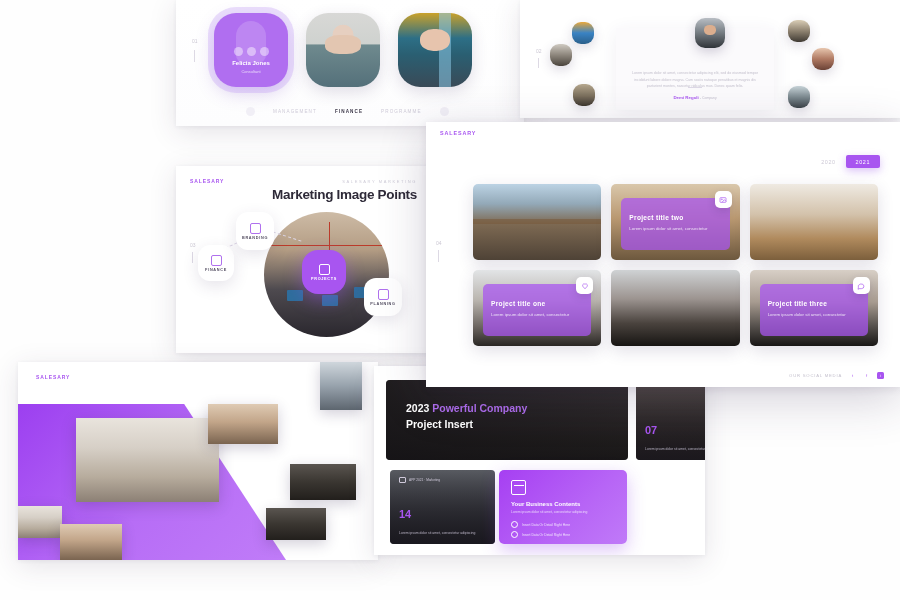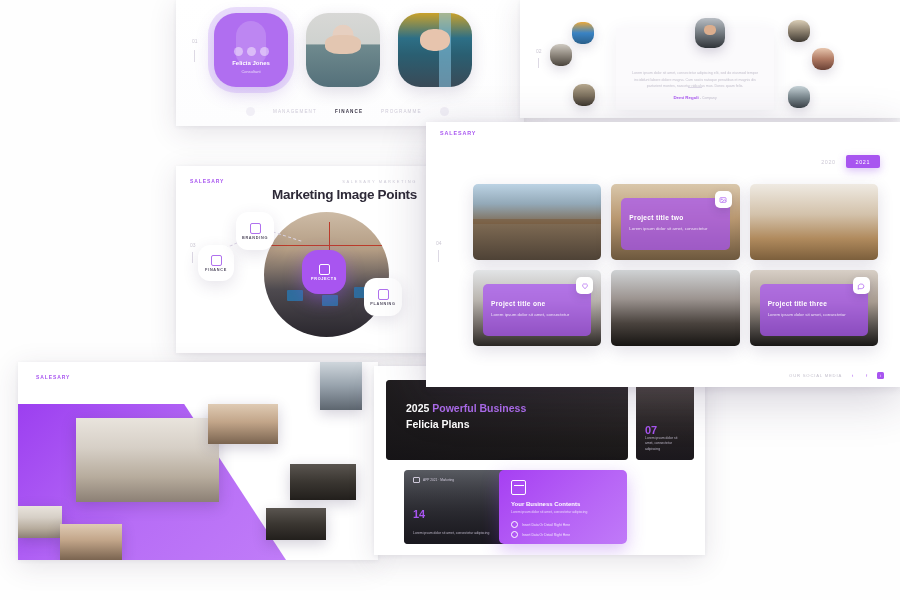--- a/index.html
+++ b/index.html
@@ -288,33 +288,33 @@
       </div>
     <div class="gimg" style="left:42px;top:162px;width:62px;height:36px;">
       <i class="im-warm"></i>
       </div>
   </div>
 
   <div class="slide sh-soft" id="slide-plans">
     <div class="plan-hero">
       <div class="ov"></div>
       <div class="t1">
-        <span>2025</span>
-        <em>Powerful Business</em>
-      </div>
-      <div class="t2">Felicia Plans</div>
-    </div>
-
-    <div class="plan-card" style="left:262px;top:14px;width:58px;height:80px;background:linear-gradient(180deg,#8a7f6e 0%,#4d463c 55%,#272320 100%);">
+        <span>2023</span>
+        <em>Powerful Company</em>
+      </div>
+      <div class="t2">Project Insert</div>
+    </div>
+
+    <div class="plan-card" style="left:262px;top:14px;width:58px;height:80px;background:linear-gradient(180deg,#8a7f6e 0%,#4d463c 55%,#272320 100%);padding-left:48px;">
       <div class="ov"></div>
       <div class="pc-num">07</div>
       <div class="pc-tx">Lorem ipsum dolor sit amet, consectetur adipiscing</div>
     </div>
 
-    <div class="plan-card" style="left:30px;top:104px;width:105px;height:74px;background:linear-gradient(180deg,#8d949a 0%,#4d5257 55%,#22262a 100%);padding-left:28px;">
+    <div class="plan-card" style="left:16px;top:104px;width:105px;height:74px;background:linear-gradient(180deg,#8d949a 0%,#4d5257 55%,#22262a 100%);">
       <div class="ov"></div>
       <div class="pc-tag">
         <b></b>
         <span>APP 2021  ·  Marketing</span>
       </div>
       <div class="pc-num">14</div>
       <div class="pc-tx">Lorem ipsum dolor sit amet, consectetur adipiscing</div>
     </div>
 
 

